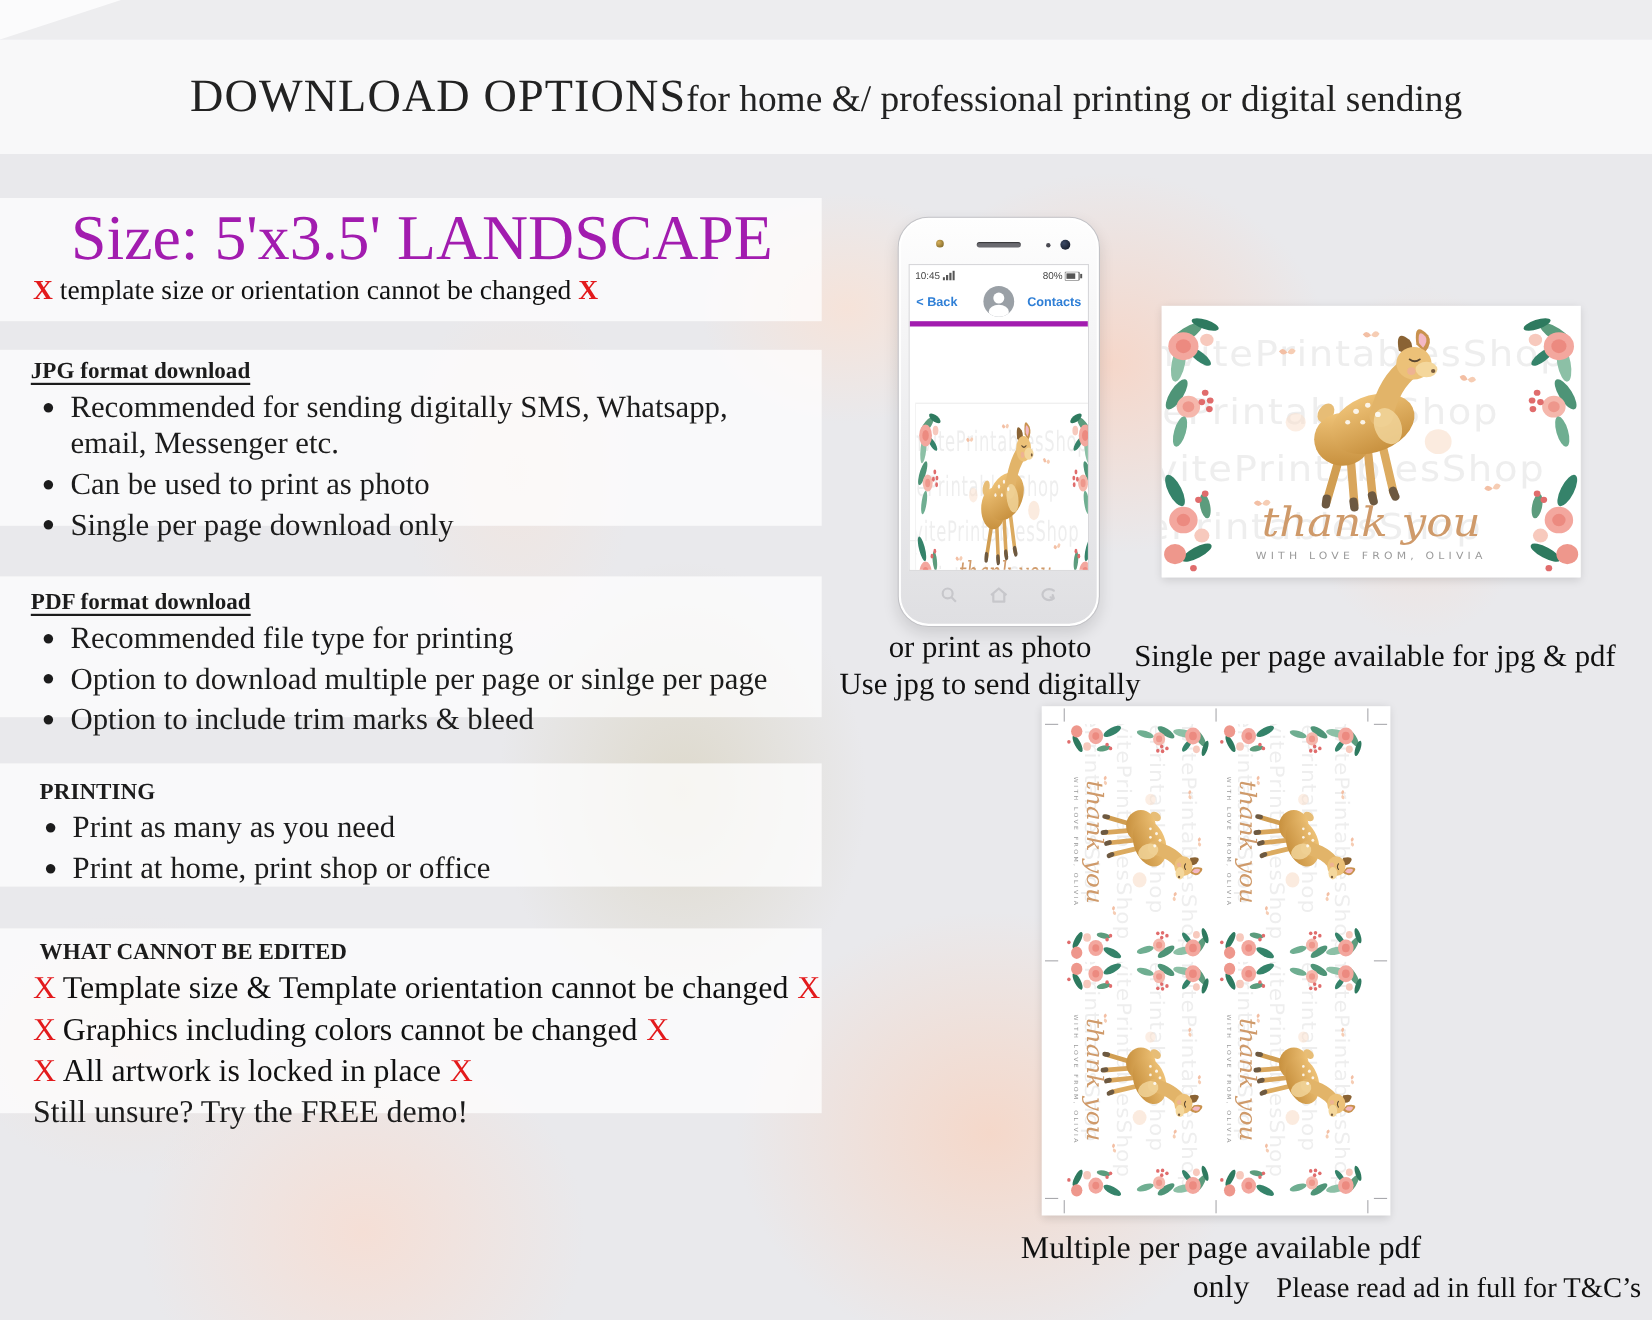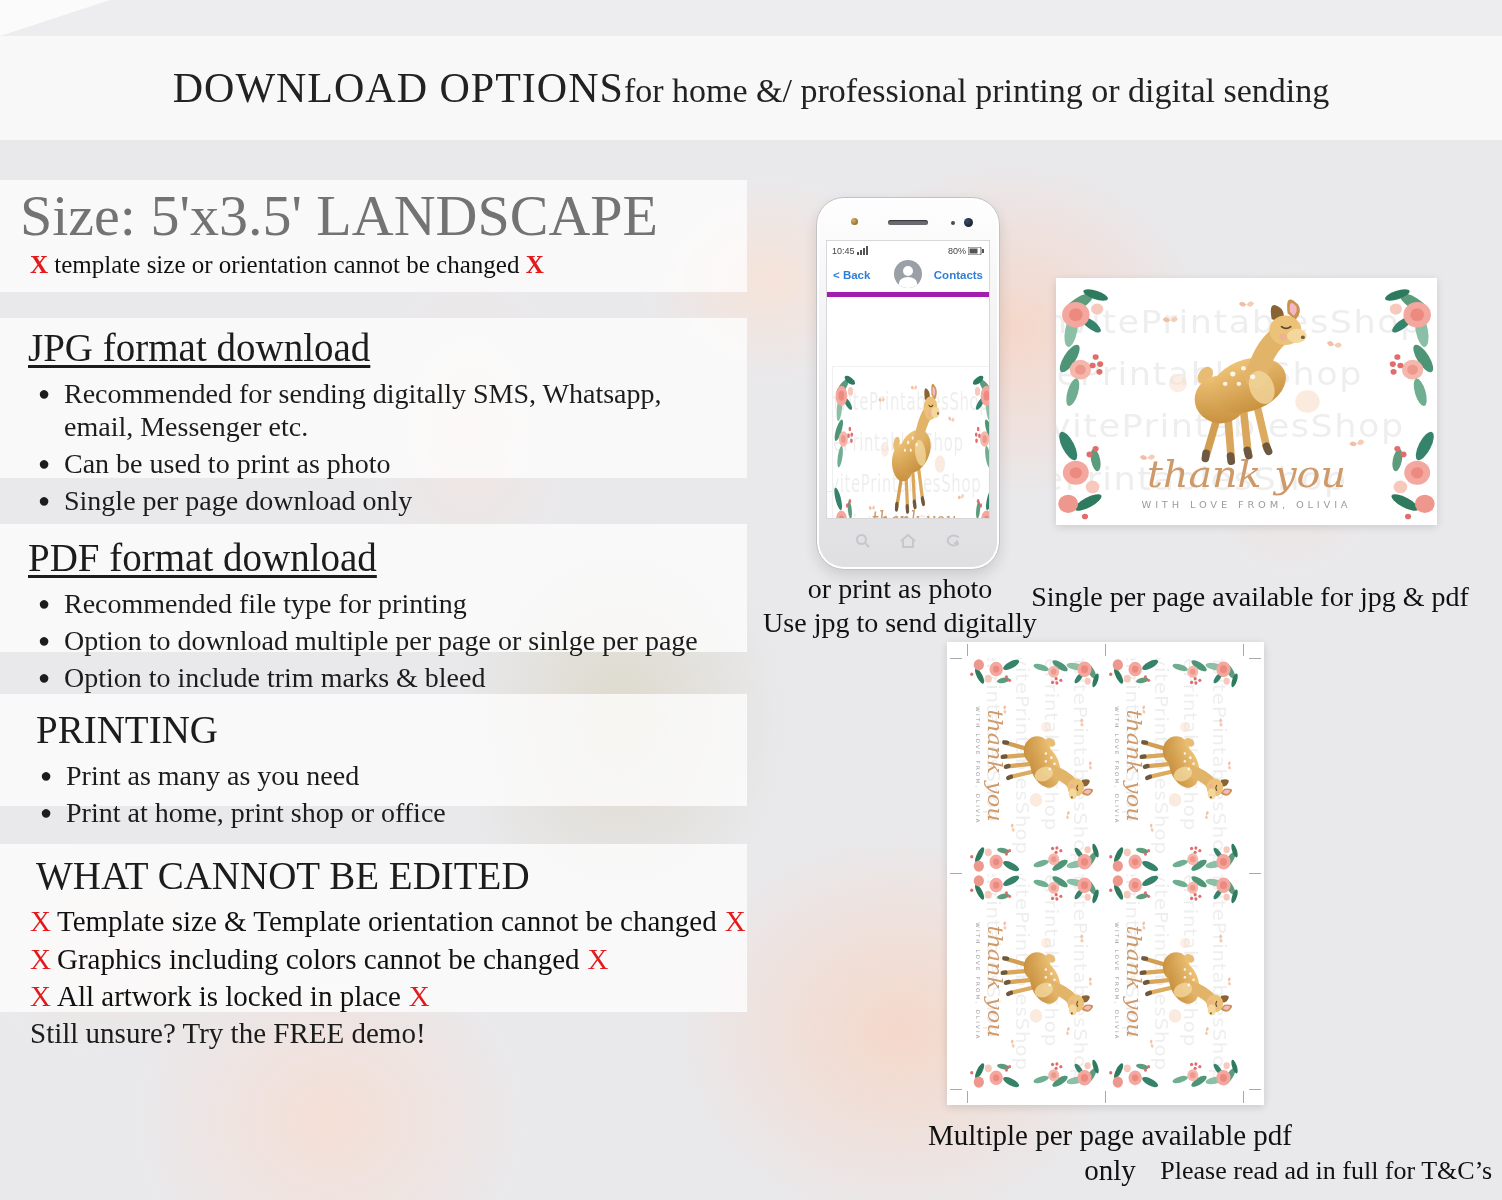--- a/index.html
+++ b/index.html
@@ -24,31 +24,31 @@
   .topstrip{position:absolute;left:0;top:0;width:1502px;height:36px;background:#ededef;z-index:1;}
   .topstrip .corner{position:absolute;left:0;top:0;width:0;height:0;
     border-top:36px solid #fbfbfc;border-right:110px solid transparent;}
   .headerband{position:absolute;left:0;top:36px;width:1502px;height:104px;background:#f8f8f9;z-index:1;
     display:flex;flex-direction:row;align-items:center;justify-content:center;}
   .header-title{font-size:42px;letter-spacing:1px;color:#222;line-height:1.1;}
   .header-sub{font-size:34px;color:#222;margin-top:6px;}
 
   .band{position:absolute;left:0;width:747px;background:rgba(255,255,255,.74);z-index:2;box-sizing:border-box;}
   .band-size{top:180px;height:112px;padding:6px 0 0 20px;}
-  .size-title{font-size:58px;line-height:1.05;color:#737373;}
+  .size-title{font-size:58px;line-height:1.05;color:#a21caf;text-align:center;}
   .size-note{font-size:25px;margin:4px 0 0 10px;color:#111;}
   .rx{color:#e31a1c;}
   .rx.b{font-weight:bold;}
 
   .band-jpg{top:318px;height:160px;padding:6px 0 0 28px;}
   .band-pdf{top:524px;height:128px;padding:10px 0 0 28px;}
   .band-print{top:694px;height:112px;padding:12px 0 0 30px;}
   .band-edit{top:844px;height:168px;padding:8px 0 0 30px;}
 
-  .sec-head{font-size:39px;text-decoration:underline;text-underline-offset:4px;line-height:1.25;}
+  .sec-head{font-size:21px;text-decoration:underline;text-underline-offset:4px;line-height:1.25;font-weight:bold;}
   .sec-head.nou{text-decoration:none;padding-left:6px;}
   .li{font-size:28px;line-height:1.18;display:flex;padding:4px 0 0 10px;}
   .li .dot{width:26px;font-size:20px;line-height:1.6;flex:0 0 26px;}
   .li .txt{max-width:660px;}
   .xline{font-size:29px;line-height:1.2;padding-top:3px;color:#111;}
   .xline .rx{margin:0 6px 0 0;}
   .xline .rx.tail{margin:0 0 0 8px;}
   .footline{font-size:29px;padding-top:3px;}
 
   

